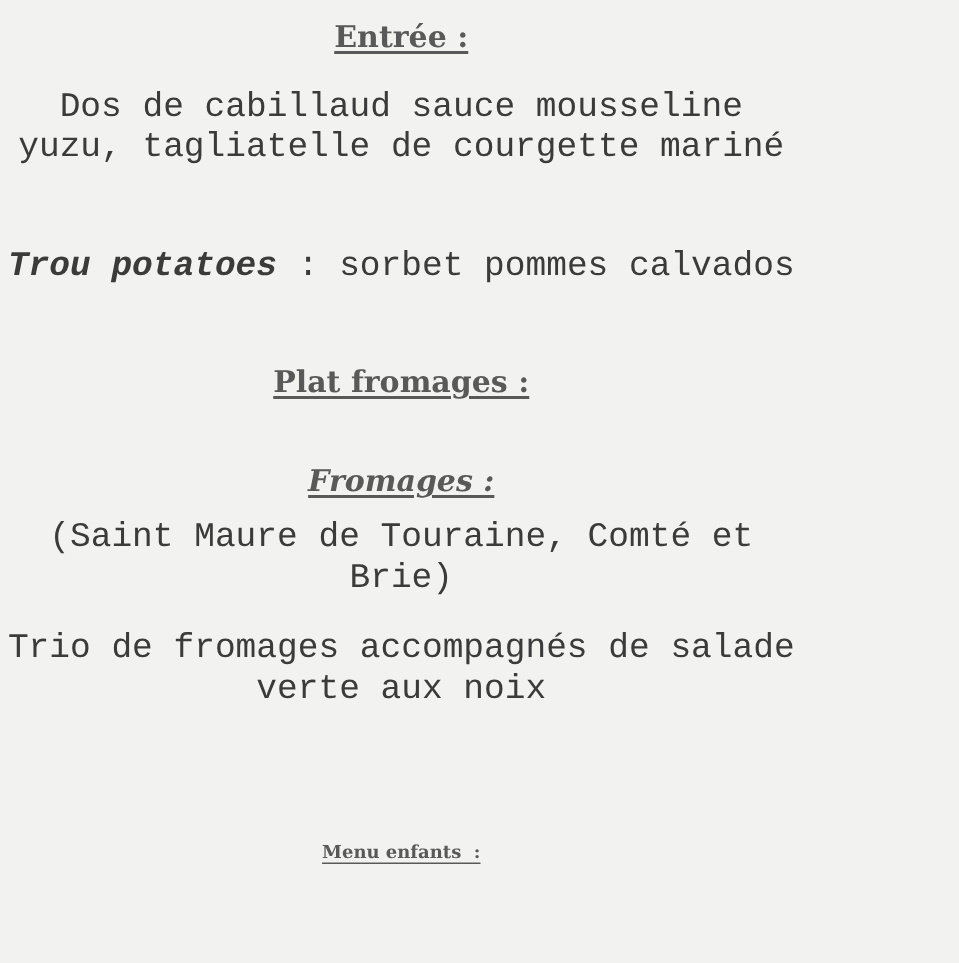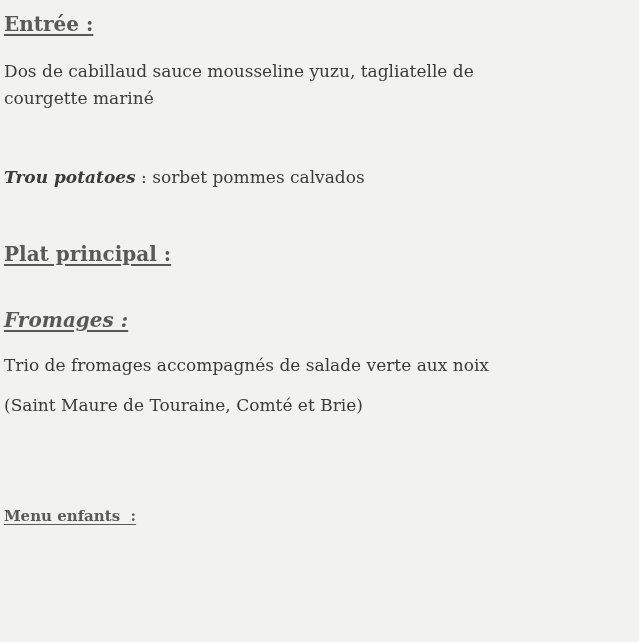--- a/index.html
+++ b/index.html
@@ -12,40 +12,41 @@
     width: 639px;
     height: 642px;
     background: var(--bg);
     font-family: "DejaVu Serif", "Liberation Serif", serif;
     overflow: hidden;
   }
   .menu-doc {
     width: 551px;
     height: 642px;
     padding: 12px 20px 0 4px;
-    text-align: left;
+    text-align: center;
     color: var(--body);
   }
   .heading {
     font-weight: bold;
     font-size: 20px;
     color: var(--heading);
     text-decoration: underline;
     text-underline-offset: 3px;
     white-space: pre-wrap;
     display: inline-block;
   }
   .heading-sm {
-    font-size: 15px;
+    font-size: 12px;
     text-decoration: underline;
   }
   .line {
-    font-size: 17px;
+    font-size: 23px;
     line-height: 27px;
     color: var(--body);
+    font-family: Liberation Mono, monospace;
   }
   .run { white-space: pre-wrap; }
   .bold-italic { font-weight: bold; font-style: italic; }
   .italic { font-style: italic; }
 
   
   .h-entree        { margin-top: 0; }
   .p-entree        { margin-top: 22px; }
   .p-trou          { margin-top: 52px; }
   .h-plat          { margin-top: 51px; display: block; }
@@ -64,30 +65,30 @@
 
   <div class="heading-wrap h-entree">
     <span class="heading">Entrée :</span>
   </div>
 
   <p class="line p-entree">Dos de cabillaud sauce mousseline yuzu, tagliatelle de courgette mariné</p>
 
   <p class="line p-trou"><span class="run bold-italic">Trou potatoes</span><span class="run"> : sorbet pommes calvados</span></p>
 
   <div class="heading-wrap">
-    <span class="heading h-plat">Plat principal :</span>
+    <span class="heading h-plat">Plat fromages :</span>
   </div>
 
 
   <div class="heading-wrap">
     <span class="heading h-fromages">Fromages :</span>
   </div>
 
+  <p class="line p-saintmaure">(Saint Maure de Touraine, Comté et Brie)</p>
+
   <p class="line p-trio">Trio de fromages accompagnés de salade verte aux noix</p>
-
-  <p class="line p-saintmaure">(Saint Maure de Touraine, Comté et Brie)</p>
 
   <div class="heading-wrap">
     <span class="heading heading-sm h-enfants">Menu enfants  :</span>
   </div>
 
 
 </div>
 
 </body></html>

